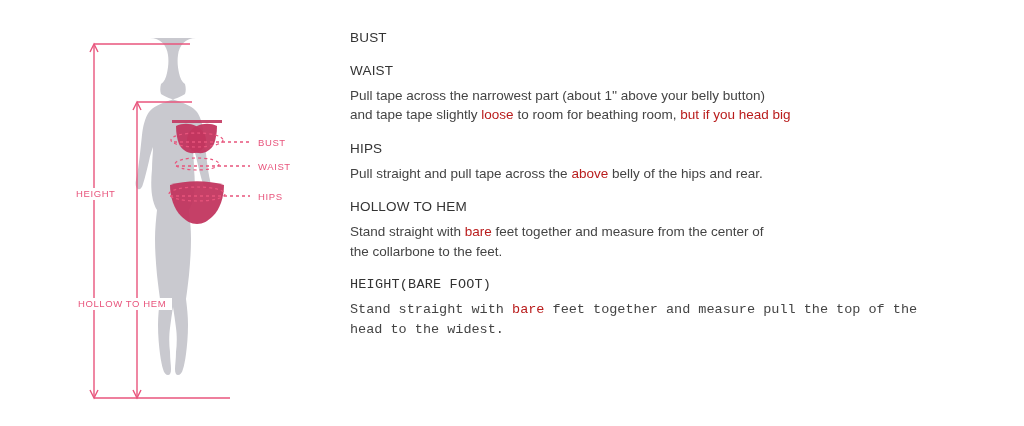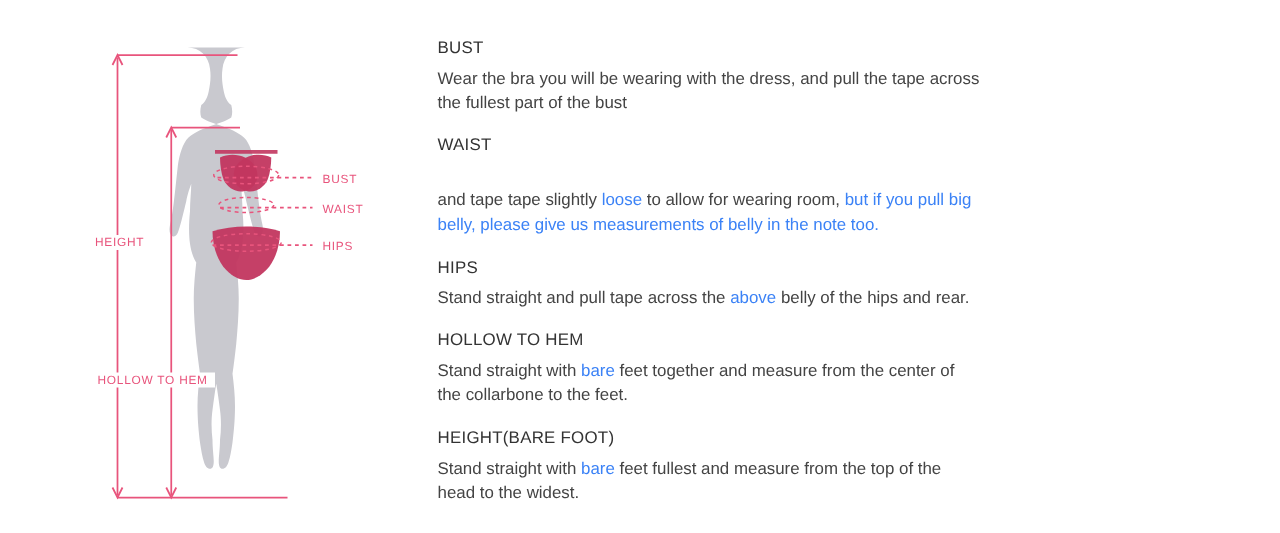--- a/index.html
+++ b/index.html
@@ -43,35 +43,36 @@
     position: absolute;
     left: 350px;
     top: 30px;
     width: 660px;
   }
   .section {
     margin-bottom: 16px;
   }
   .section:last-child {
     margin-bottom: 15px;
+    font-family: Liberation Mono, monospace;
   }
   .sec-title {
     font-size: 13.5px;
     color: #333333;
     letter-spacing: 0.2px;
     margin-bottom: 6px;
     line-height: 1.25;
   }
   .sec-body {
     font-size: 13.5px;
     color: #444444;
     line-height: 1.45;
   }
   .hl {
-    color: #3b82f6;
+    color: #b91c1c;
   }
 </style>
 </head>
 <body>
 
 <div class="page">
 
   <div class="diagram">
     <svg width="330" height="426" viewBox="0 0 330 426" xmlns="http://www.w3.org/2000/svg">
 
@@ -141,53 +142,48 @@
       <rect x="76" y="298" width="96" height="12" fill="#ffffff"></rect>
       <text class="meas-label" x="78" y="307">HOLLOW TO HEM</text>
 
     </svg>
   </div>
 
   <div class="content">
 
     <div class="section">
       <div class="sec-title">BUST</div>
-      <div class="sec-body">
-        <span>Wear the bra you will be wearing with the dress, and pull the tape across</span><br>
-        <span>the fullest part of the bust</span>
-      </div>
     </div>
 
     <div class="section">
       <div class="sec-title">WAIST</div>
       <div class="sec-body">
-        <br>
-        <span>and tape tape slightly </span><span class="hl">loose</span><span> to allow for wearing room, </span><span class="hl">but if you pull big</span><br>
-        <span class="hl">belly, please give us measurements of belly in the note too.</span>
+        <span>Pull tape across the narrowest part (about 1'' above your belly button)</span><br>
+        <span>and tape tape slightly </span><span class="hl">loose</span><span> to room for beathing room, </span><span class="hl">but if you head big</span><br>
       </div>
     </div>
 
     <div class="section">
       <div class="sec-title">HIPS</div>
       <div class="sec-body">
-        <span>Stand straight and pull tape across the </span><span class="hl">above</span><span> belly of the hips and rear.</span>
+        <span>Pull straight and pull tape across the </span><span class="hl">above</span><span> belly of the hips and rear.</span>
       </div>
     </div>
 
     <div class="section">
       <div class="sec-title"> HOLLOW TO HEM</div>
       <div class="sec-body">
         <span>Stand straight with </span><span class="hl">bare</span><span> feet together and measure from the center of</span><br>
         <span>the collarbone to the feet.</span>
       </div>
     </div>
 
     <div class="section">
       <div class="sec-title">HEIGHT(BARE FOOT)</div>
       <div class="sec-body">
-        <span>Stand straight with </span><span class="hl">bare</span><span> feet fullest and measure from the top of the</span><br>
+        <span>Stand straight with </span><span class="hl">bare</span><span> feet together and measure pull the top of the</span><br>
         <span>head to the widest.</span>
       </div>
     </div>
 
   </div>
 
 </div>
 
 </body></html>

